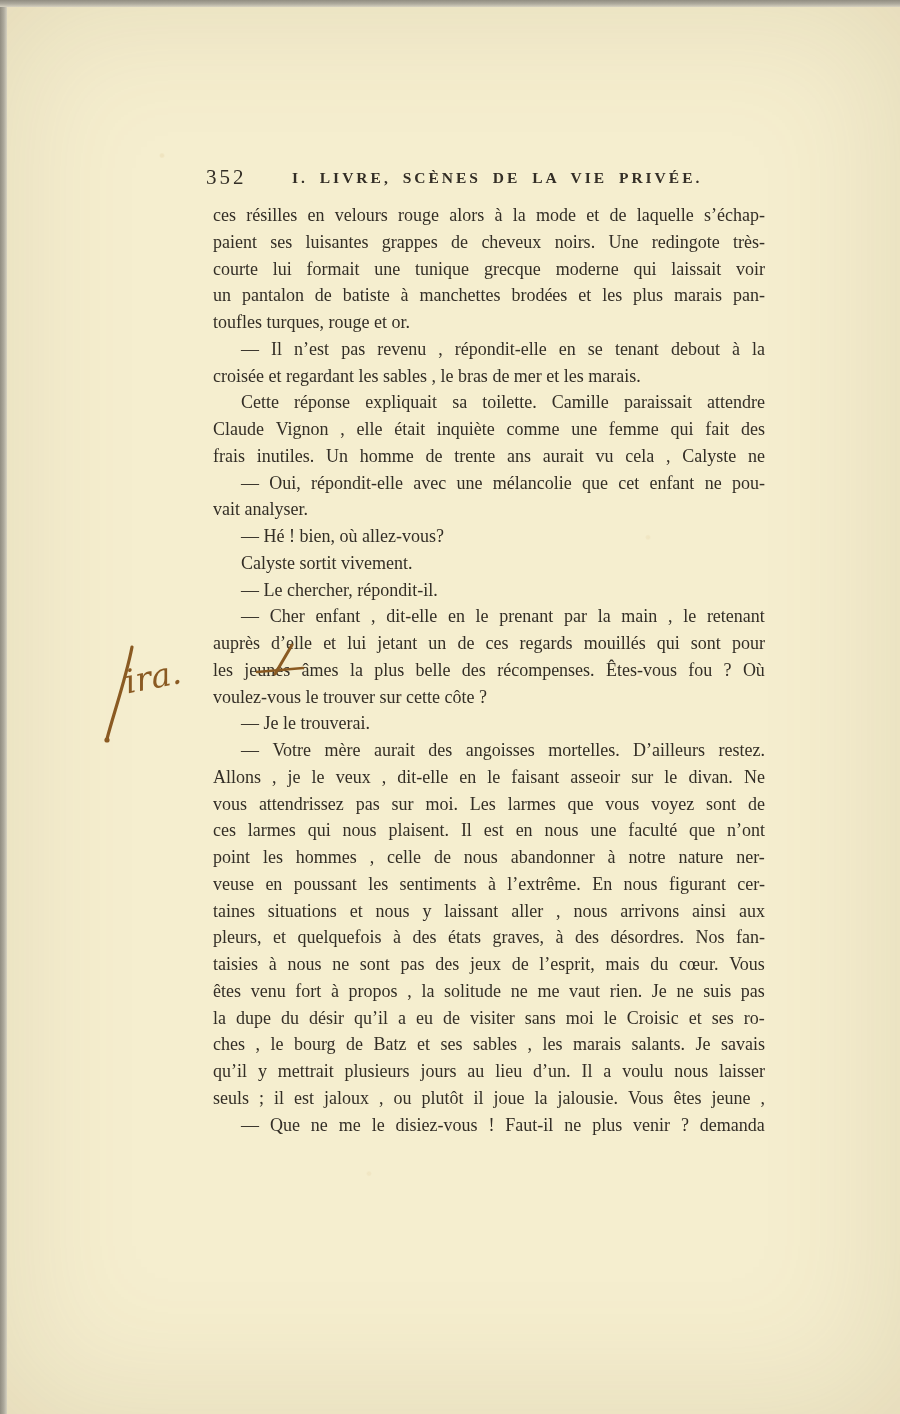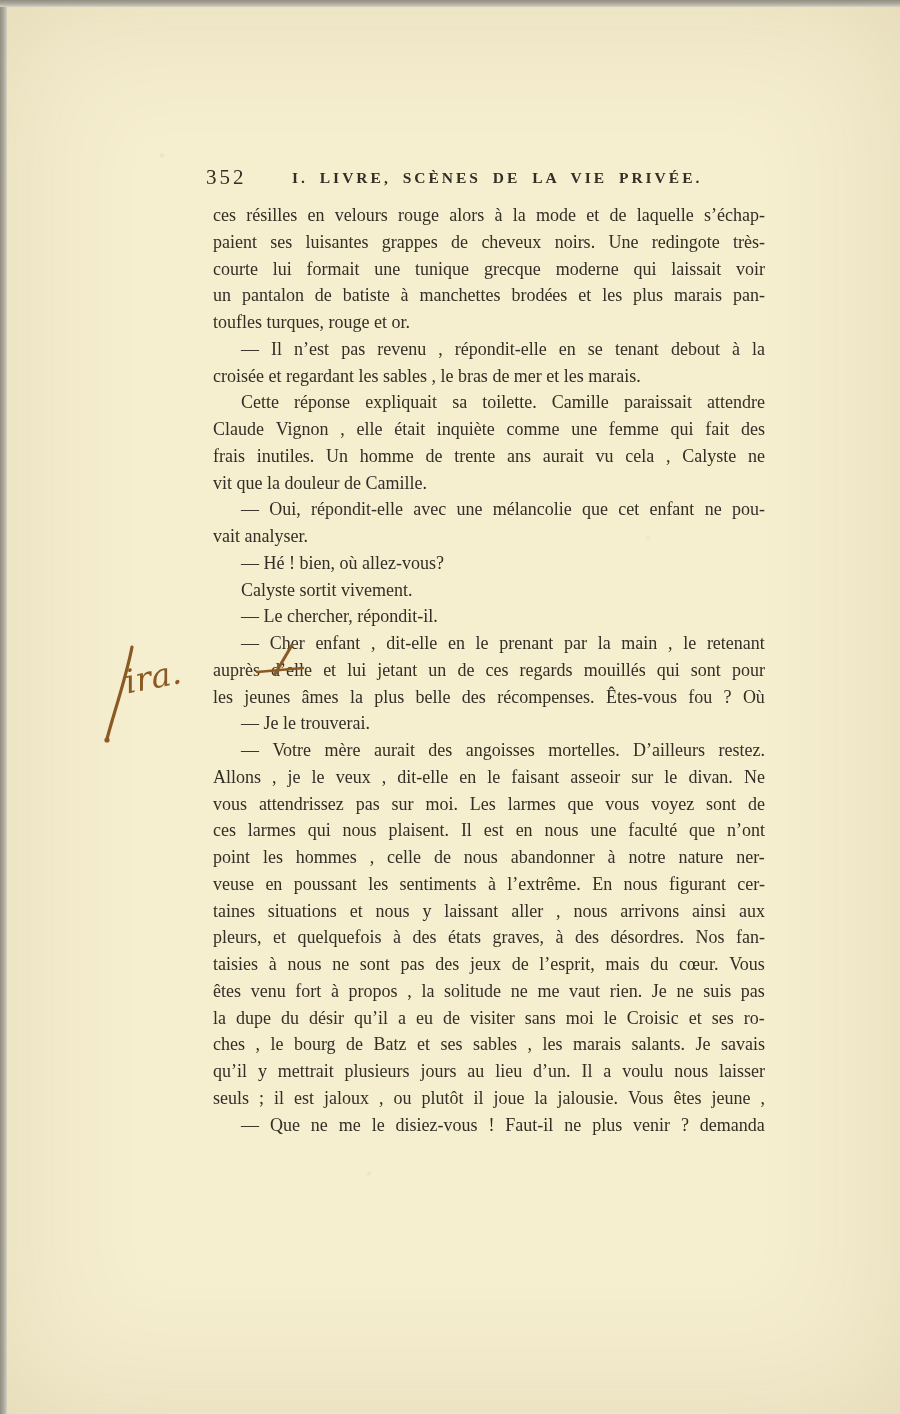--- a/index.html
+++ b/index.html
@@ -190,21 +190,20 @@
         <span>de</span>
         <span>trente</span>
         <span>ans</span>
         <span>aurait</span>
         <span>vu</span>
         <span>cela</span>
         <span>,</span>
         <span>Calyste</span>
         <span>ne</span>
       </div>
-      <div class="line">vit que la douleur de Camille.</div>
       <div class="line indent justify">
         <span>—</span>
         <span>Oui,</span>
         <span>répondit-elle</span>
         <span>avec</span>
         <span>une</span>
         <span>mélancolie</span>
         <span>que</span>
         <span>cet</span>
         <span>enfant</span>
@@ -253,20 +252,21 @@
         <span>la</span>
         <span>plus</span>
         <span>belle</span>
         <span>des</span>
         <span>récompenses.</span>
         <span>Êtes-vous</span>
         <span>fou</span>
         <span>?</span>
         <span>Où</span>
       </div>
+      <div class="line">voulez-vous le trouver sur cette côte ?</div>
       <div class="line indent">— Je le trouverai.</div>
       <div class="line indent justify">
         <span>—</span>
         <span>Votre</span>
         <span>mère</span>
         <span>aurait</span>
         <span>des</span>
         <span>angoisses</span>
         <span>mortelles.</span>
         <span>D’ailleurs</span>

